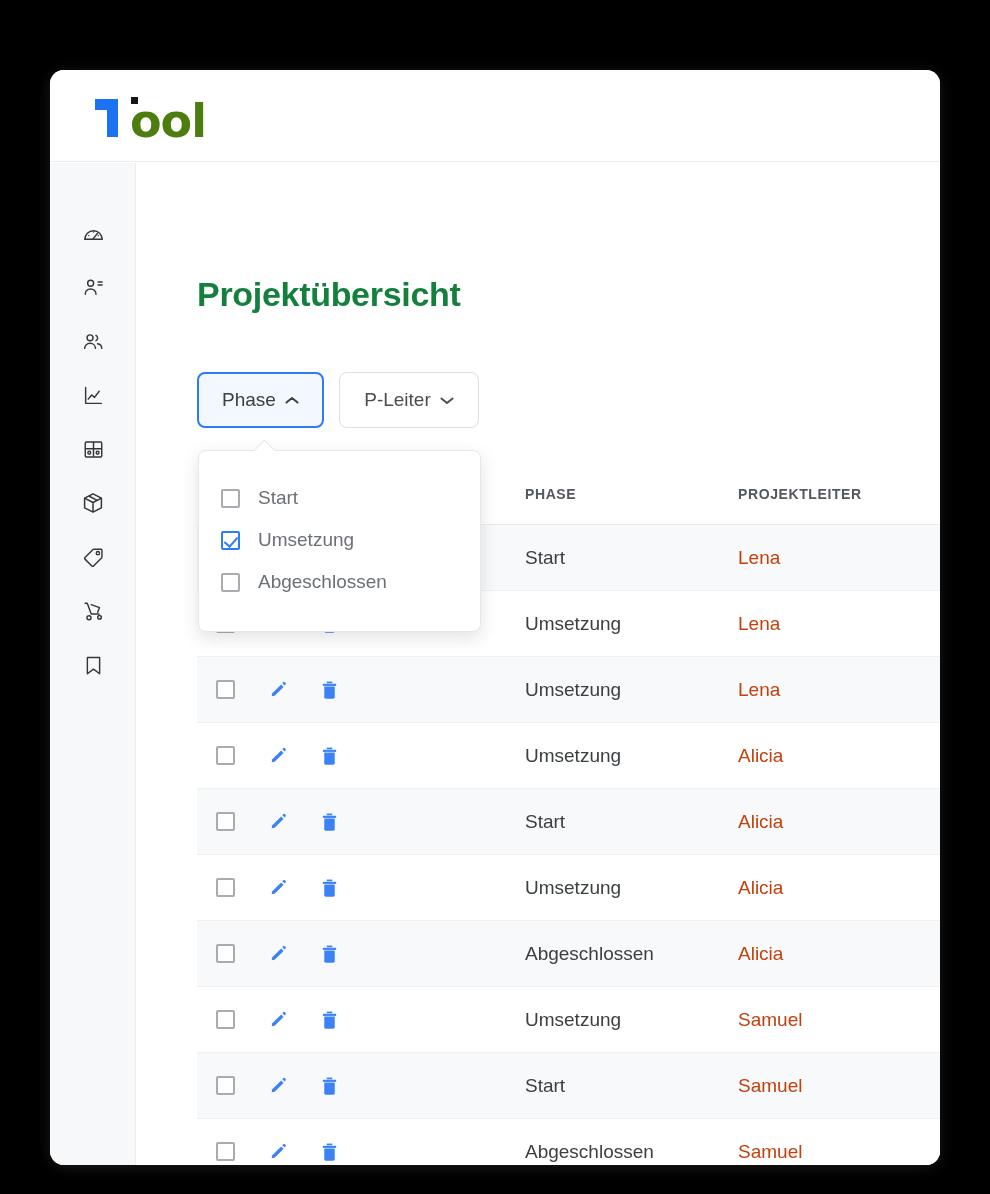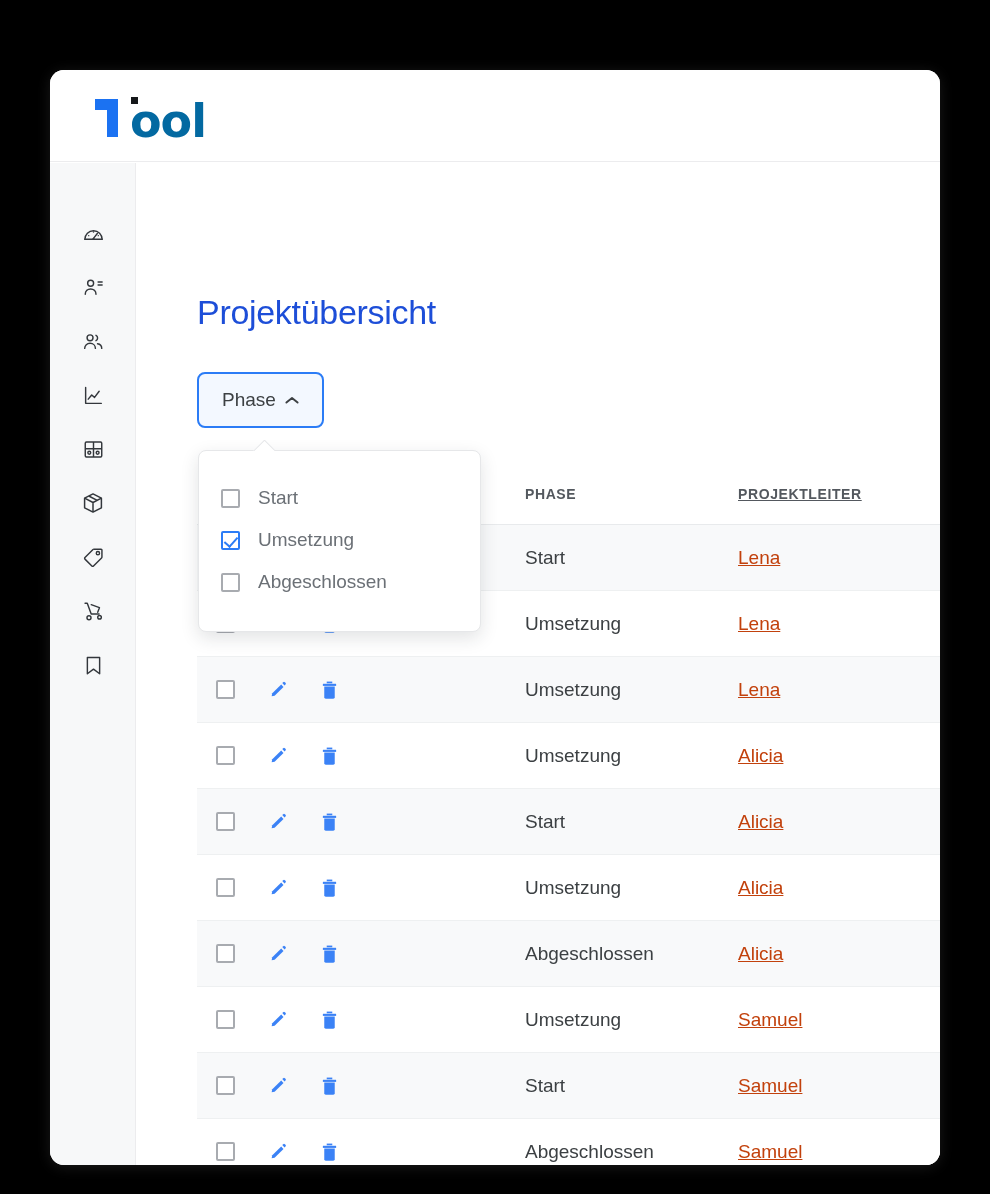--- a/index.html
+++ b/index.html
@@ -66,21 +66,21 @@
   .logo-dot {
     position: absolute;
     left: 36px; top: 4px;
     width: 7px; height: 7px;
     background: #15171a;
   }
   .logo-rest {
     font-size: 46px;
     font-weight: 700;
     letter-spacing: -1px;
-    color: #0369a1;
+    color: #4d7c0f;
     line-height: 44px;
     font-family: "DejaVu Sans", sans-serif;
   }
 
   
   #sidebar {
     position: absolute;
     left: 0; top: 93px;
     width: 86px; height: 1002px;
     background: #f7f8f9;
@@ -99,24 +99,24 @@
 
   
   #main {
     position: absolute;
     left: 87px; top: 93px;
     width: 803px; height: 1002px;
     background: #ffffff;
   }
   #page-title {
     position: absolute;
-    left: 60px; top: 130px;
+    left: 60px; top: 112px;
     font-size: 34px;
-    font-weight: 400;
-    color: #1d4ed8;
+    font-weight: 700;
+    color: #15803d;
     letter-spacing: -0.3px;
     white-space: nowrap;
   }
 
   
   .filter-btn {
     position: absolute;
     height: 56px;
     border-radius: 8px;
     display: flex;
@@ -229,21 +229,21 @@
     font-weight: 700;
     letter-spacing: 0.6px;
     color: #53585e;
     white-space: nowrap;
   }
   .col-sel   { width: 56px; flex: none; display:flex; align-items:center; justify-content:center; }
   .col-edit  { width: 50px; flex: none; display:flex; align-items:center; justify-content:center; }
   .col-del   { width: 52px; flex: none; display:flex; align-items:center; justify-content:center; }
   .col-gap   { width: 170px; flex: none; }
   .col-phase { width: 213px; flex: none; }
-  .col-pl    { flex: 1 1 auto; text-decoration: underline; }
+  .col-pl    { flex: 1 1 auto; }
 
   .trow {
     height: 66px;
     display: flex;
     align-items: center;
     border-bottom: 1px solid #eef0f1;
     background: #ffffff;
   }
   .trow.alt { background: #f8f9fa; }
 
@@ -379,20 +379,26 @@
 
     <div id="page-title">Projektübersicht</div>
 
     <div id="btn-phase" class="filter-btn active">
       <span>Phase</span>
       <svg class="chev" viewBox="0 0 14 9" fill="none" stroke="#3c4043" stroke-width="1.9" stroke-linecap="round" stroke-linejoin="round">
         <path d="M1.4 6.6L7 1.9l5.6 4.7"></path>
       </svg>
     </div>
 
+    <div id="btn-leiter" class="filter-btn">
+      <span>P-Leiter</span>
+      <svg class="chev" viewBox="0 0 14 9" fill="none" stroke="#4a4d52" stroke-width="1.9" stroke-linecap="round" stroke-linejoin="round">
+        <path d="M1.4 2.4L7 7.1l5.6-4.7"></path>
+      </svg>
+    </div>
 
     <div id="table">
       <div id="table-head">
         <div class="col-sel"></div>
         <div class="col-edit"></div>
         <div class="col-del"></div>
         <div class="col-gap"></div>
         <div class="col-phase th">PHASE</div>
         <div class="col-pl th">PROJEKTLEITER</div>
       </div>

